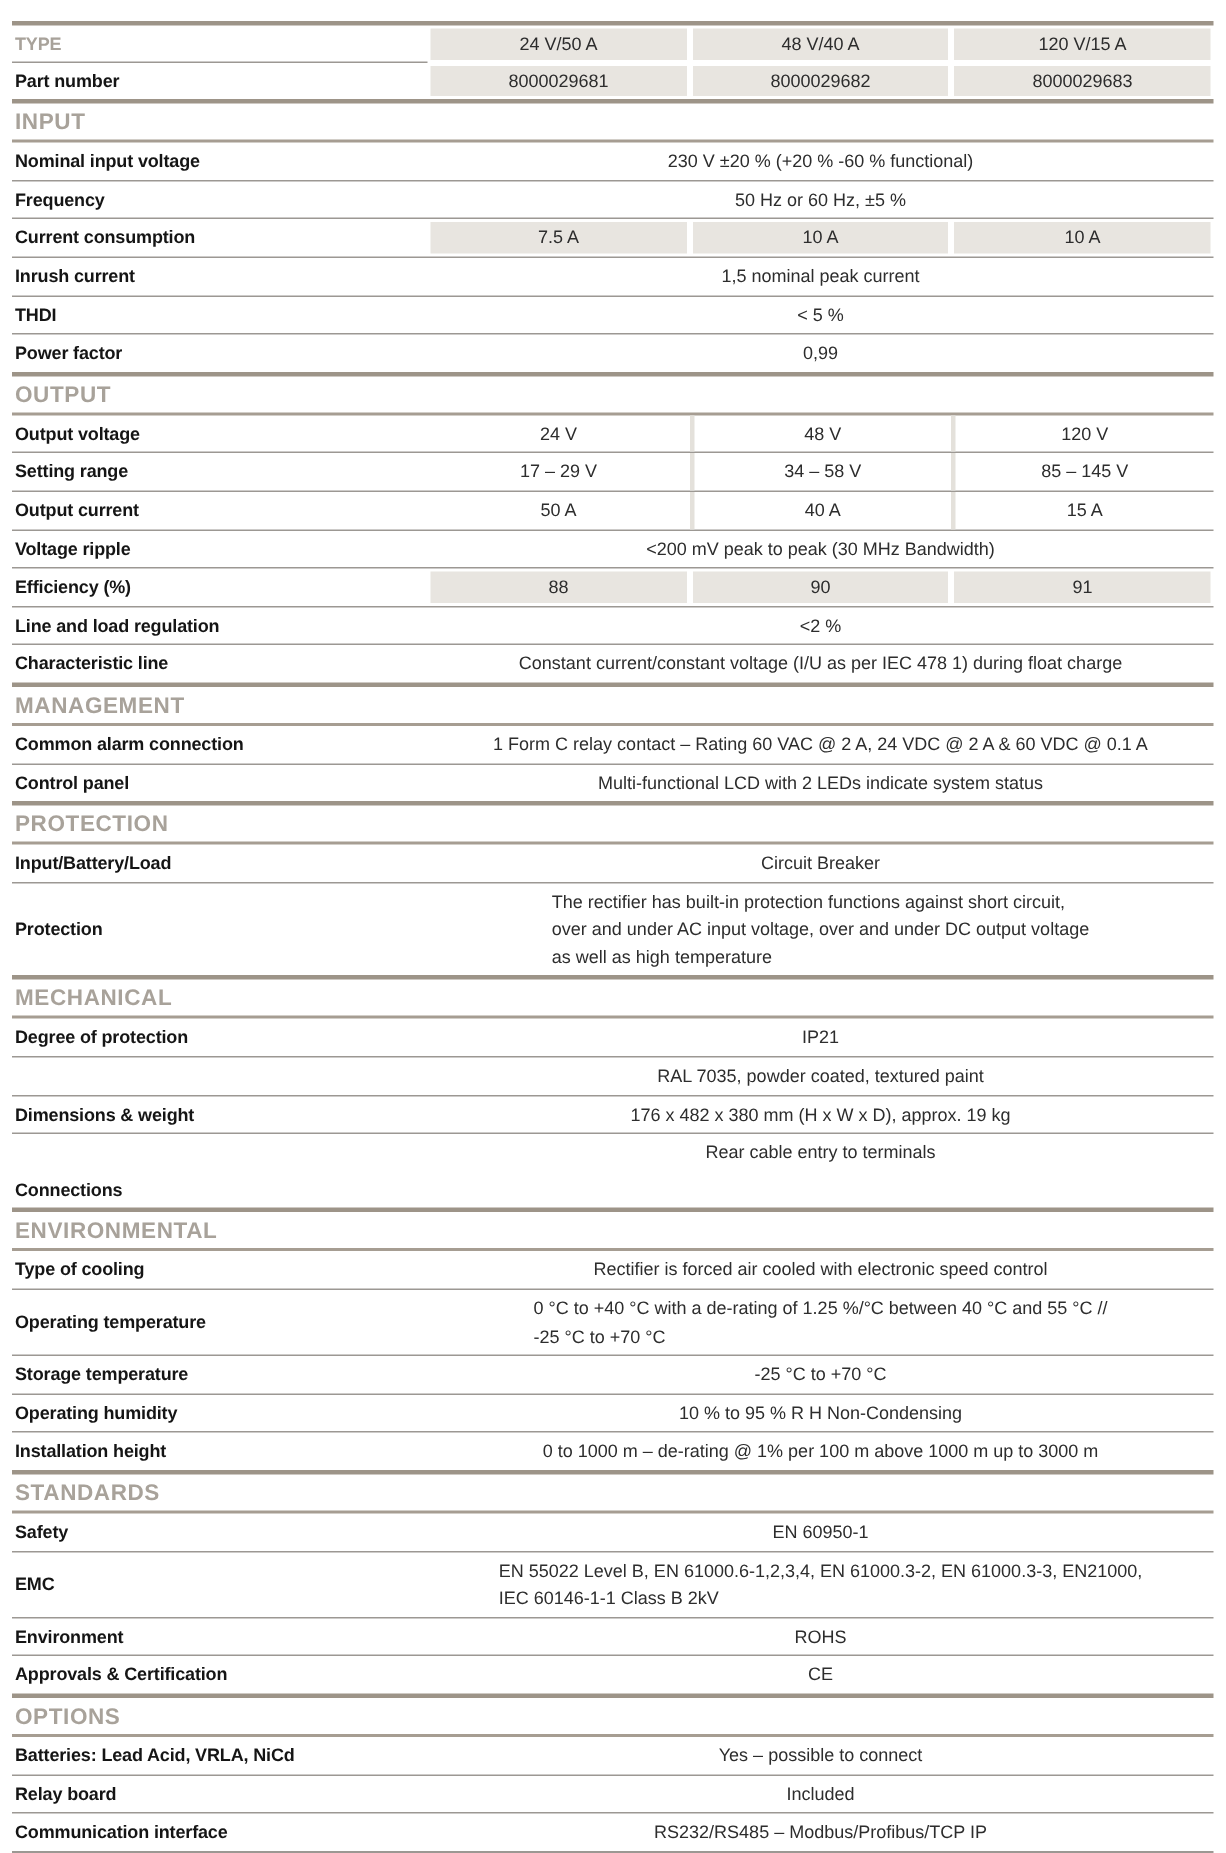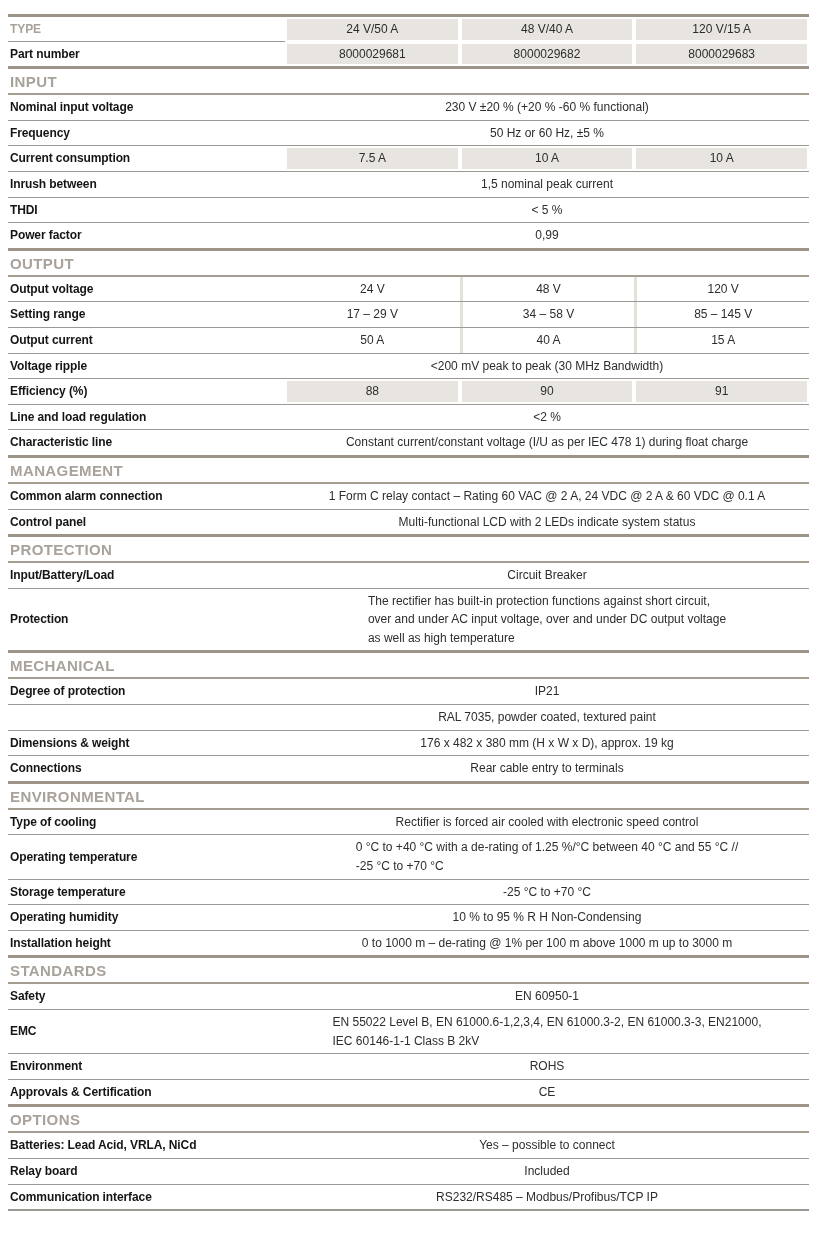--- a/index.html
+++ b/index.html
@@ -97,21 +97,21 @@
   </div>
 
   <div class="trow">
     <div class="cell label">Current consumption</div>
     <div class="cell val shaded">7.5 A</div>
     <div class="cell val shaded">10 A</div>
     <div class="cell val shaded">10 A</div>
   </div>
 
   <div class="trow">
-    <div class="cell label">Inrush between</div>
+    <div class="cell label">Inrush current</div>
     <div class="cell val merged">1,5 nominal peak current</div>
   </div>
 
   <div class="trow">
     <div class="cell label">THDI</div>
     <div class="cell val merged">&lt; 5 %</div>
   </div>
 
   <div class="trow">
     <div class="cell label">Power factor</div>
@@ -213,22 +213,22 @@
   <div class="trow">
     <div class="cell val merged">RAL 7035, powder coated, textured paint</div>
   </div>
 
   <div class="trow">
     <div class="cell label">Dimensions &amp; weight</div>
     <div class="cell val merged">176 x 482 x 380 mm (H x W x D), approx. 19 kg</div>
   </div>
 
   <div class="trow">
+    <div class="cell val merged">Rear cable entry to terminals</div>
     <div class="cell label">Connections</div>
-    <div class="cell val merged">Rear cable entry to terminals</div>
   </div>
 </div>
   </section>
 
   <section class="section">
     <div class="section-head">ENVIRONMENTAL</div>
     <div class="section-rows">
   <div class="trow">
     <div class="cell label">Type of cooling</div>
     <div class="cell val merged">Rectifier is forced air cooled with electronic speed control</div>

